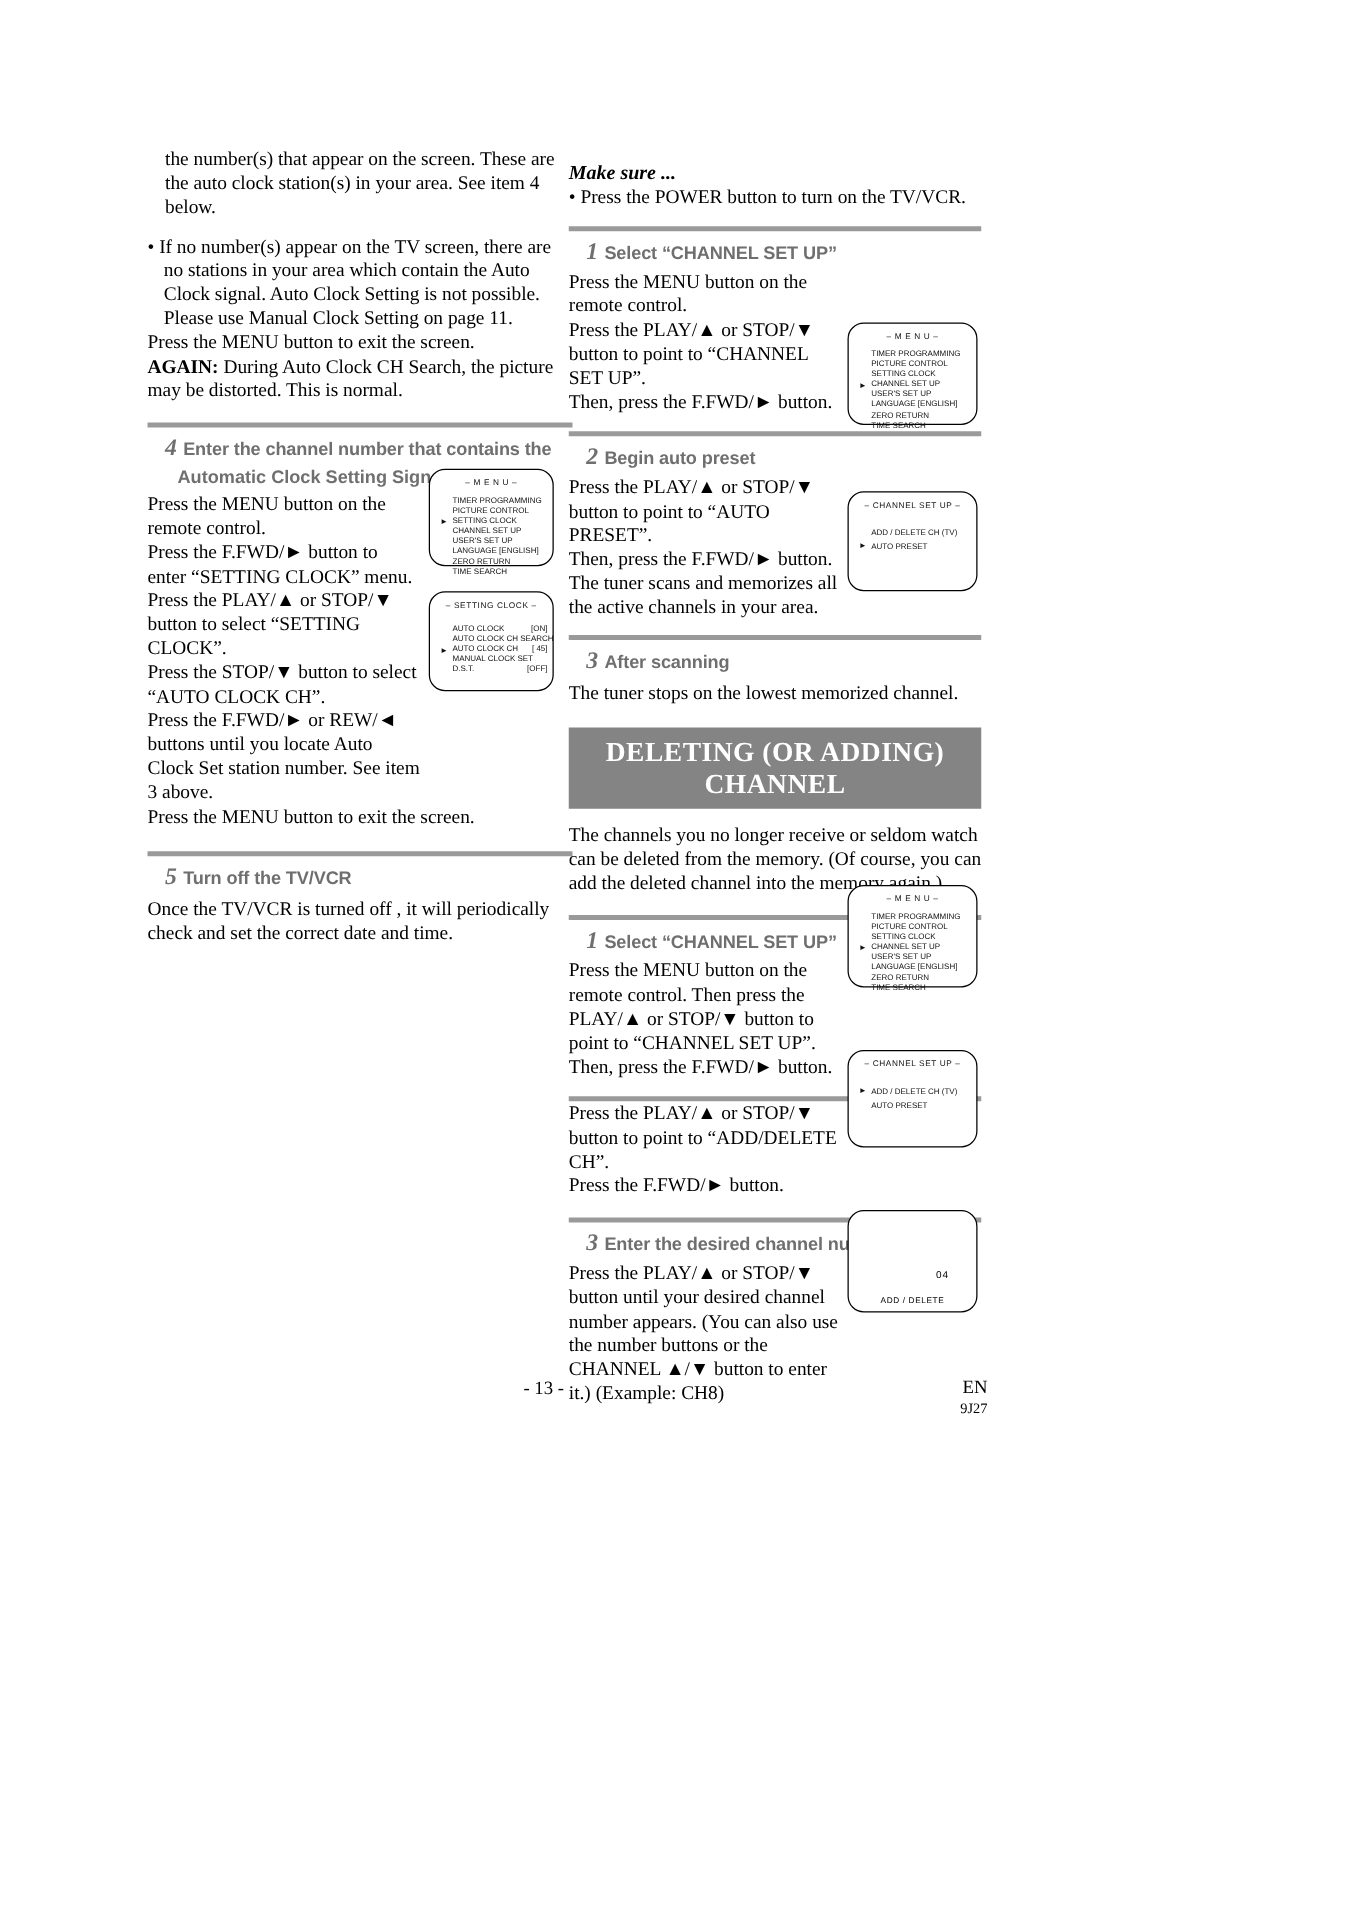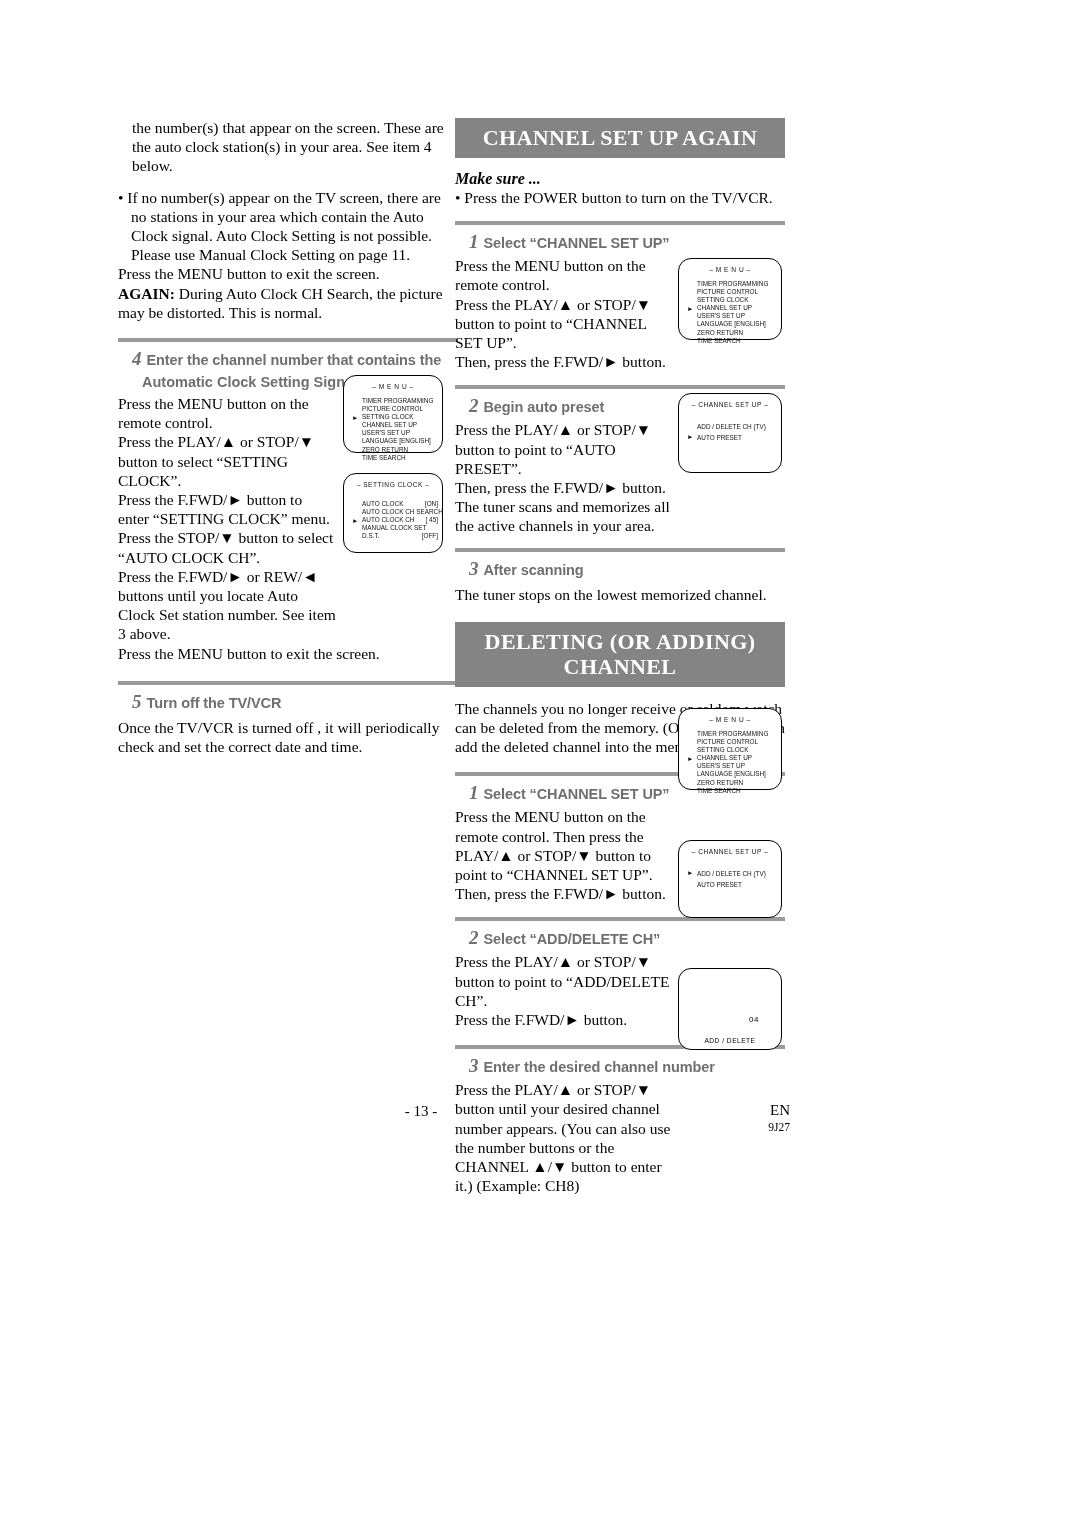--- a/index.html
+++ b/index.html
@@ -165,21 +165,21 @@
     font-size: 6.6px;
     letter-spacing: 0.5px;
   }
 
   
   .wrap-narrow { width: 218px; }
 
   
   .footer-page {
     position: absolute;
-    left: 2px;
+    left: 16px;
     top: 1103px;
     width: 838px;
     text-align: center;
     font-family: "Liberation Serif", serif;
     font-size: 15px;
   }
   .footer-en {
     position: absolute;
     right: 290px;
     top: 1102px;
@@ -211,22 +211,22 @@
     <div style="height:16px"></div>
     <div class="divider"></div>
 
     <div class="step-head">
       <span class="step-num">4</span><span class="step-label">Enter the channel number that contains the</span>
     </div>
     <div class="step-label2">Automatic Clock Setting Signal</div>
 
     <div class="wrap-narrow" style="margin-top:2px;">
       <div class="p">Press the MENU button on the remote control.</div>
+      <div class="p">Press the F.FWD/► button to enter “SETTING CLOCK” menu.</div>
       <div class="p">Press the PLAY/▲ or STOP/▼ button to select “SETTING CLOCK”.</div>
-      <div class="p">Press the F.FWD/► button to enter “SETTING CLOCK” menu.</div>
       <div class="p">Press the STOP/▼ button to select “AUTO CLOCK CH”.</div>
       <div class="p">Press the F.FWD/► or REW/◄ buttons until you locate Auto Clock Set station number. See item 3 above.</div>
     </div>
     <div class="p" style="width:340px;">Press the MENU button to exit the screen.</div>
 
     <div style="height:18px"></div>
     <div class="divider"></div>
 
     <div class="step-head">
       <span class="step-num">5</span><span class="step-label">Turn off the TV/VCR</span>
@@ -254,21 +254,20 @@
       <div class="osd-row wide"><span class="cursor"></span><span>AUTO CLOCK</span><span class="val">[ON]</span></div>
       <div class="osd-row wide"><span class="cursor"></span><span>AUTO CLOCK CH SEARCH</span></div>
       <div class="osd-row wide"><span class="cursor">►</span><span>AUTO CLOCK CH</span><span class="val">[  45]</span></div>
       <div class="osd-row wide"><span class="cursor"></span><span>MANUAL CLOCK SET</span></div>
       <div class="osd-row wide"><span class="cursor"></span><span>D.S.T.</span><span class="val">[OFF]</span></div>
     </div>
   </div>
 
   <div class="col col-right">
 
-    <div class="bar-title">CHANNEL SET UP AGAIN</div>
 
     <div style="height:12px"></div>
     <div class="makesure">Make sure ...</div>
     <div class="p">• Press the POWER button to turn on the TV/VCR.</div>
 
     <div style="height:14px"></div>
     <div class="divider"></div>
 
     <div class="step-head">
       <span class="step-num">1</span><span class="step-label">Select “CHANNEL SET UP”</span>
@@ -315,23 +314,20 @@
       <span class="step-num">1</span><span class="step-label">Select “CHANNEL SET UP”</span>
     </div>
     <div class="wrap-narrow">
       <div class="p">Press the MENU button on the remote control. Then press the PLAY/▲ or STOP/▼ button to point to “CHANNEL SET UP”.</div>
       <div class="p">Then, press the F.FWD/► button.</div>
     </div>
 
     <div style="height:14px"></div>
     <div class="divider"></div>
 
-    <div class="step-head">
-      <span class="step-num">2</span><span class="step-label">Select “ADD/DELETE CH”</span>
-    </div>
     <div class="wrap-narrow">
       <div class="p">Press the PLAY/▲ or STOP/▼ button to point to “ADD/DELETE CH”.</div>
       <div class="p">Press the F.FWD/► button.</div>
     </div>
 
     <div style="height:16px"></div>
     <div class="divider"></div>
 
     <div class="step-head">
       <span class="step-num">3</span><span class="step-label">Enter the desired channel number</span>

